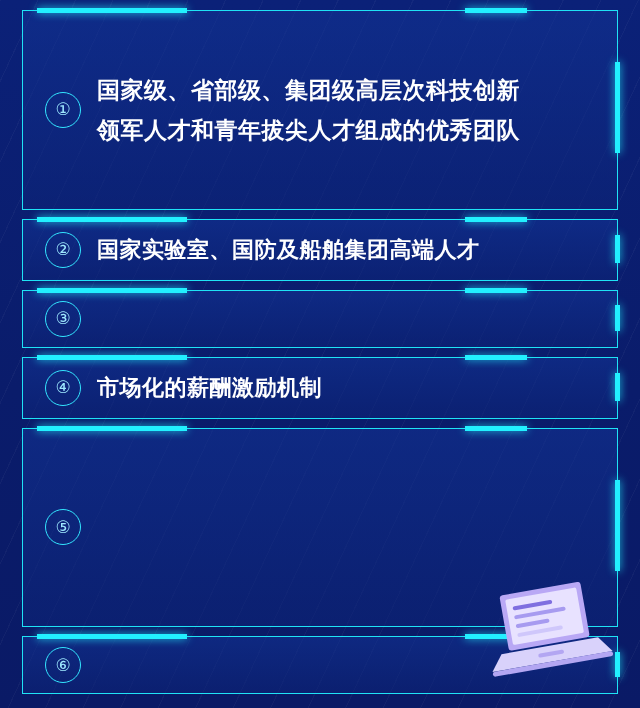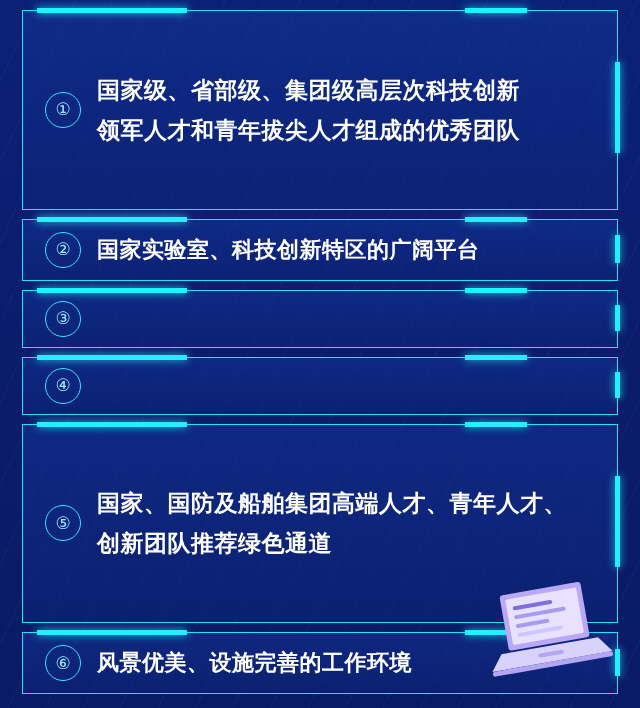--- a/index.html
+++ b/index.html
@@ -125,52 +125,50 @@
     <span class="num">①</span>
     <span class="text">国家级、省部级、集团级高层次科技创新
 领军人才和青年拔尖人才组成的优秀团队</span>
   </div>
 
   <div class="card short">
     <span class="accent-top"></span>
     <span class="accent-top-right"></span>
     <span class="accent-right"></span>
     <span class="num">②</span>
-    <span class="text">国家实验室、科技创新特区的广阔平台</span>
+    <span class="text">国家实验室、国防及船舶集团高端人才</span>
   </div>
 
   <div class="card short">
     <span class="accent-top"></span>
     <span class="accent-top-right"></span>
     <span class="accent-right"></span>
     <span class="num">③</span>
   </div>
 
   <div class="card short">
     <span class="accent-top"></span>
     <span class="accent-top-right"></span>
     <span class="accent-right"></span>
     <span class="num">④</span>
+    <span class="text">市场化的薪酬激励机制</span>
   </div>
 
   <div class="card tall">
     <span class="accent-top"></span>
     <span class="accent-top-right"></span>
     <span class="accent-right"></span>
     <span class="num">⑤</span>
-    <span class="text">国家、国防及船舶集团高端人才、青年人才、
-创新团队推荐绿色通道</span>
   </div>
 
   <div class="card short">
     <span class="accent-top"></span>
     <span class="accent-top-right"></span>
     <span class="accent-right"></span>
     <span class="num">⑥</span>
-    <span class="text">风景优美、设施完善的工作环境</span>
   </div>
 
 </div>
 
 <svg class="laptop" viewBox="0 0 150 96">
 
   <g transform="rotate(-10 75 48)">
     <rect x="34" y="6" width="82" height="56" rx="3" fill="#b9a8f5"></rect>
     <rect x="39" y="11" width="72" height="46" rx="2" fill="#e8e2ff"></rect>
     <rect x="45" y="19" width="40" height="4" rx="2" fill="#7f6fe0"></rect>

